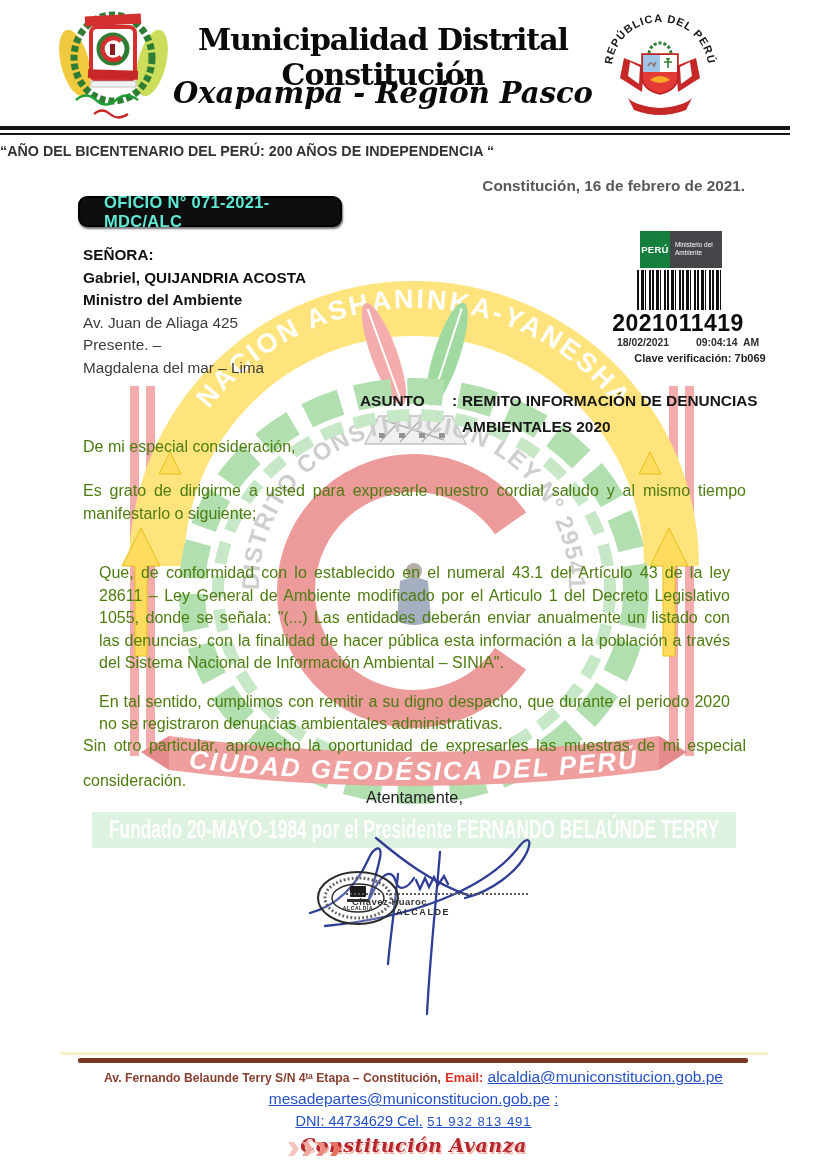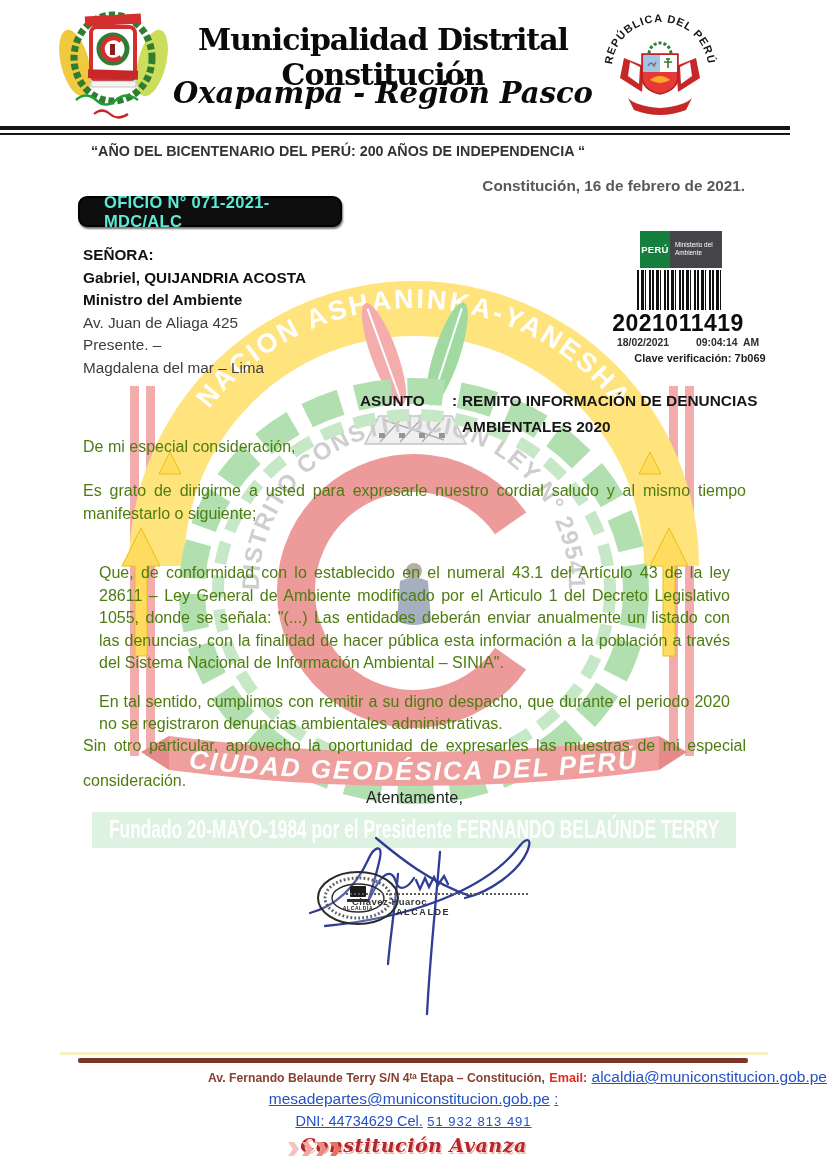--- a/index.html
+++ b/index.html
@@ -9,21 +9,21 @@
 
   
   .hdr-title1 { position:absolute; left:168px; top:22px; width:430px; text-align:center;
     font-family:"DejaVu Serif", serif; font-weight:700; font-size:30px; color:#0a0a0a; letter-spacing:-1px;}
   .hdr-title2 { position:absolute; left:168px; top:76px; width:430px; text-align:center;
     font-family:"DejaVu Serif", serif; font-style:italic; font-weight:700; font-size:29px; color:#0a0a0a; letter-spacing:0px;}
   .logo-muni { position:absolute; left:58px; top:8px; }
   .seal-peru { position:absolute; left:600px; top:6px; }
   .rule-a { position:absolute; left:0; top:126px; width:790px; height:4px; background:#151515; }
   .rule-b { position:absolute; left:0; top:133px; width:790px; height:2px; background:#151515; }
-  .year-quote { position:absolute; left:0; top:143px; width:676px; text-align:center;
+  .year-quote { position:absolute; left:0; top:143px; width:676px; 
     font-weight:700; font-size:14.3px; color:#333; }
 
   
   .date-line { position:absolute; right:82px; top:177px; font-weight:700; font-size:15.3px; color:#585858; }
   .oficio-badge { position:absolute; left:78px; top:196px; width:264px; height:31px; background:#0e0e0e;
     border:2.5px solid #000; border-radius:9px; color:#5eead4; font-weight:700; font-size:16.5px;
     display:flex; align-items:center; justify-content:center; letter-spacing:.3px;
     box-shadow:1px 2px 2px rgba(0,0,0,.55);padding-left:24px; }
 
   
@@ -61,21 +61,21 @@
   
   .sig-svg { position:absolute; left:280px; top:818px; }
   .stamp-svg { position:absolute; left:316px; top:870px; }
   .sig-dots { position:absolute; left:346px; top:893px; width:182px; border-top:2px dotted #5c5c5c; }
   .sig-name { position:absolute; left:352px; top:896px; font-size:9.5px; font-weight:700; color:#343434; letter-spacing:.5px; }
   .sig-role { position:absolute; left:396px; top:907px; font-size:9px; font-weight:700; color:#2c2c2c; letter-spacing:1.6px; }
 
   
   .pale-line { position:absolute; left:60px; top:1052px; width:708px; height:3px; background:#faf0c8; }
   .footer-rule { position:absolute; left:78px; top:1058px; width:670px; height:4.5px; background:#7a3822; border-radius:2px; }
-  .f-line1 { position:absolute; left:0; top:1068px; width:827px; text-align:right; }
+  .f-line1 { position:absolute; left:0; top:1068px; width:827px; text-align:center; }
   .f-addr { color:#8a4030; font-weight:600; font-size:12.2px; }
   .f-email-label { color:#e02b20; font-weight:800; font-size:12.6px; }
   .f-link { color:#2451c6; text-decoration:underline; font-size:15.5px; }
   .f-line2 { position:absolute; left:0; top:1090px; width:827px; text-align:center; }
   .f-suffix { color:#2451c6; font-size:14px; text-decoration:underline; }
   .f-line3 { position:absolute; left:0; top:1112px; width:827px; text-align:center; }
   .f-dni { color:#2451c6; text-decoration:underline; font-size:14.5px; }
   .f-phone { color:#2451c6; text-decoration:underline; font-size:13px; letter-spacing:1px; }
   .chevrons { position:absolute; left:288px; top:1142px; display:flex; gap:3px; }
   .chev { width:11px; height:14px; clip-path:polygon(0 0,55% 0,100% 50%,55% 100%,0 100%,45% 50%); }

